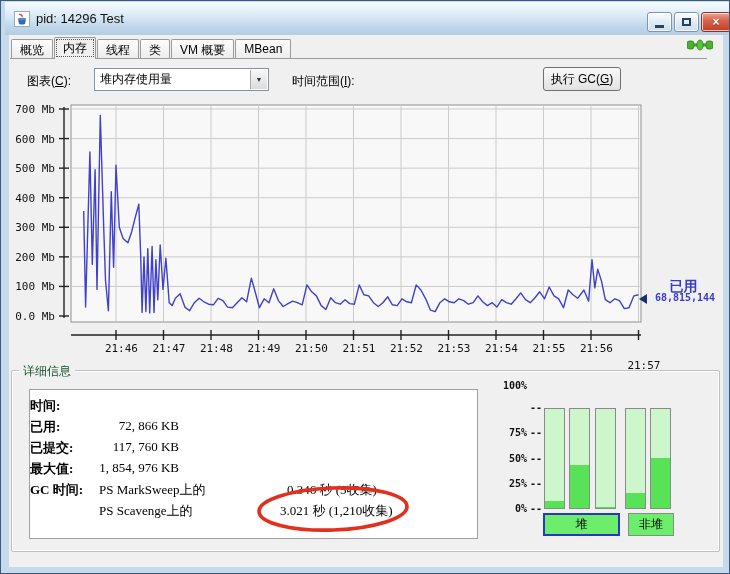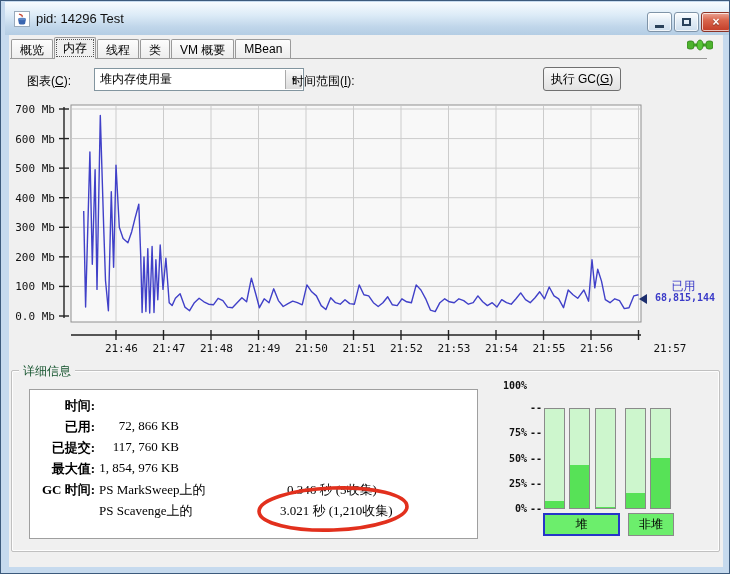--- a/index.html
+++ b/index.html
@@ -65,30 +65,30 @@
     position:absolute; left:542px; top:66px; width:78px; height:24px;
     background:linear-gradient(#f9f9f9,#e2e2e2); border:1px solid #707070; border-radius:3px;
     font-size:12px; display:flex; align-items:center; justify-content:center; color:#000;
   }
   
   #chart-svg { position:absolute; left:0; top:0; pointer-events:none; }
   .ylab { position:absolute; width:52px; text-align:right; font-family:"DejaVu Sans Mono", monospace; font-size:11px; color:#111; }
   .xlab { position:absolute; width:44px; text-align:right; font-family:"DejaVu Sans Mono", monospace; font-size:11px; color:#111; }
   #marker { position:absolute; left:638px; top:293px; width:0; height:0;
     border-top:5px solid transparent; border-bottom:5px solid transparent; border-right:8px solid #1c2e6e; }
-  #ann-label { position:absolute; left:655px; top:277px; width:55px; text-align:center; font-size:12px; color:#3a3ac8; }
+  #ann-label { position:absolute; left:655px; top:277px; width:55px; text-align:center; font-size:14px; color:#3a3ac8;font-weight:bold; }
   #ann-value { position:absolute; left:648px; top:291px; width:72px; text-align:center;
     font-family:"DejaVu Sans Mono", monospace; font-size:10px; font-weight:bold; color:#3a3ac8; }
   
   #groupbox { position:absolute; left:10px; top:369px; width:709px; height:182px;
     border:1px solid #c0c0c0; box-shadow:inset 0 0 0 1px #fdfdfd; border-radius:2px; }
   #group-title { position:absolute; left:18px; top:362px; padding:0 4px; background:#f0f0f0; font-size:12px; color:#14532d; }
   #detail-panel { position:absolute; left:28px; top:388px; width:449px; height:150px; background:#fff; border:1px solid #9f9f9f; }
   .drow { position:absolute; left:0; width:100%; height:17px; font-family:"Liberation Serif", serif; font-size:13px; color:#000; }
-  .dlabel { position:absolute; left:0px; width:65px; text-align:right; font-weight:bold; }
+  .dlabel { position:absolute; left:0px; width:65px; font-weight:bold; }
   .dval-left { position:absolute; left:69px; }
   .dval-num { position:absolute; left:69px; width:80px; text-align:right; }
   .dgc-name { position:absolute; left:69px; }
   .dgc-val  { position:absolute; }
   #red-circle { position:absolute; left:248px; top:478px; pointer-events:none; }
   
   .gtick-label { position:absolute; width:39px; text-align:right;
     font-family:"DejaVu Sans Mono", monospace; font-size:10px; font-weight:bold; color:#111; }
   .gtick-dash { position:absolute; font-family:"DejaVu Sans Mono", monospace; font-size:10px; font-weight:bold; color:#111; }
   .gbar { position:absolute; top:407px; width:21px; height:101px; background:#cdf6cd; border:1px solid #8a8a8a; }
@@ -137,21 +137,21 @@
   <div id="conn-icon">
     <svg width="26" height="14" viewBox="0 0 26 14">
       <rect x="0" y="3" width="7" height="8" rx="2.5" fill="#4db32e" stroke="#2d7a18" stroke-width="0.8"></rect>
       <rect x="19" y="3" width="7" height="8" rx="2.5" fill="#4db32e" stroke="#2d7a18" stroke-width="0.8"></rect>
       <rect x="6" y="5.5" width="14" height="3" fill="#3f9e24"></rect>
       <ellipse cx="13" cy="7" rx="3.2" ry="5" fill="#57c437" stroke="#2d7a18" stroke-width="0.8"></ellipse>
     </svg>
   </div>
 
   <span class="ctl-label" style="left:26px"><span>图表(</span><span class="u">C</span><span>):</span></span>
-  <div class="selectbox" style="left:93px; width:210px;">
+  <div class="selectbox" style="left:93px; width:175px;">
     <span>堆内存使用量</span>
     <span class="arrow">▼</span>
   </div>
   <span class="ctl-label" style="left:291px"><span>时间范围(</span><span class="u">I</span><span>):</span></span>
   <div class="selectbox" style="left:372px; width:65px;margin-top:46px;">
     <span>全部</span>
     <span class="arrow">▼</span>
   </div>
   <div id="gc-btn">
     <span><span>执行 GC(</span><span class="u">G</span><span>)</span></span>
@@ -217,21 +217,21 @@
       <div class="xlab" style="left: 140.5px; top: 341px;">21:47</div>
       <div class="xlab" style="left: 188px; top: 341px;">21:48</div>
       <div class="xlab" style="left: 235.5px; top: 341px;">21:49</div>
       <div class="xlab" style="left: 283px; top: 341px;">21:50</div>
       <div class="xlab" style="left: 330.5px; top: 341px;">21:51</div>
       <div class="xlab" style="left: 378px; top: 341px;">21:52</div>
       <div class="xlab" style="left: 425.5px; top: 341px;">21:53</div>
       <div class="xlab" style="left: 473px; top: 341px;">21:54</div>
       <div class="xlab" style="left: 520.5px; top: 341px;">21:55</div>
       <div class="xlab" style="left: 568px; top: 341px;">21:56</div>
-      <div class="xlab" style="left: 615.5px; top: 341px; margin-left: 26px;">21:57</div>
+      <div class="xlab" style="left: 615.5px; top: 358px;">21:57</div>
     </div>
   <div id="marker"></div>
   <div id="ann-label">已用</div>
   <div id="ann-value">68,815,144</div>
 
   <div id="groupbox"></div>
   <span id="group-title">详细信息</span>
   <div id="detail-panel">
       <div class="drow" style="top: 7px;">
         <span class="dlabel">时间:</span>

